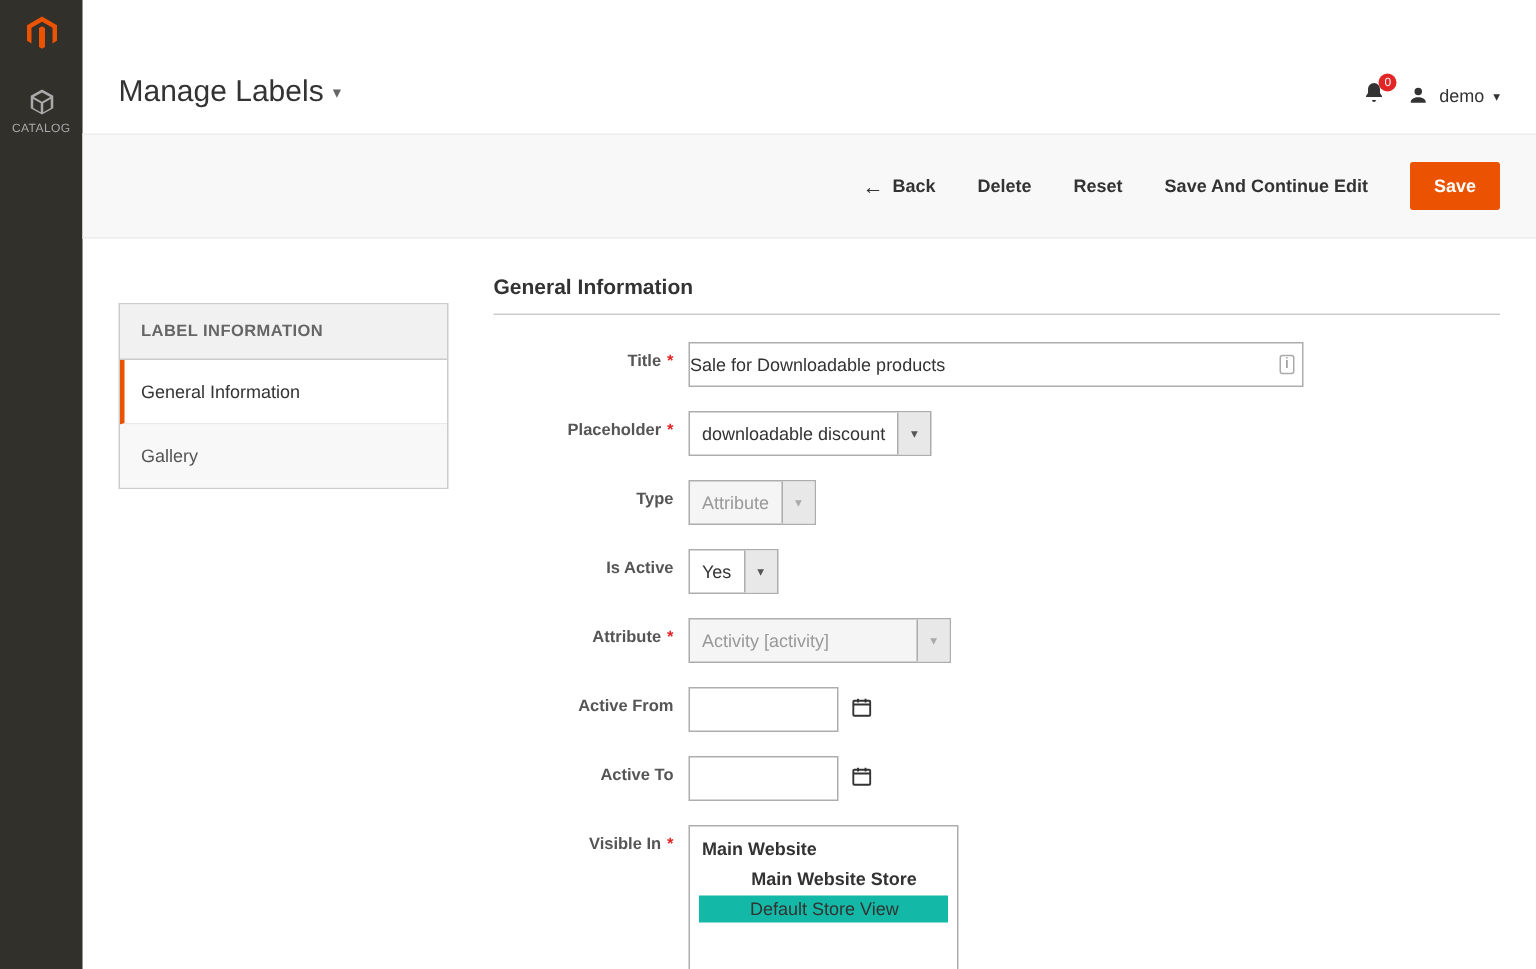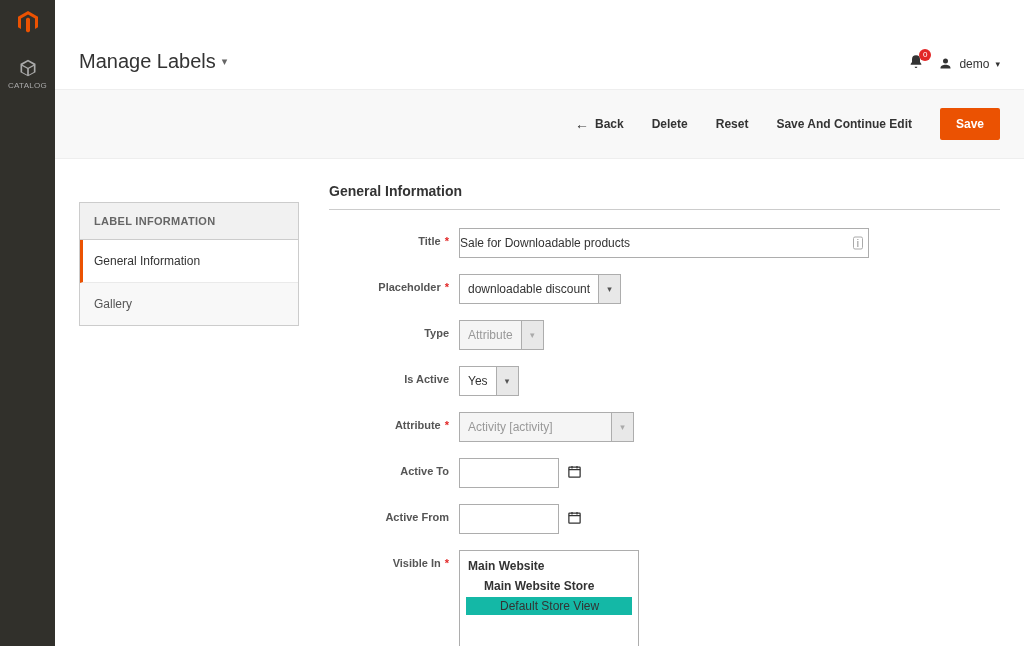--- a/index.html
+++ b/index.html
@@ -49,21 +49,21 @@
 .select-like .sel-text { display: flex; align-items: center; padding: 0 8px; }
 .select-like .sel-caret { display: flex; align-items: center; justify-content: center; width: 22px; background: #e8e8e8; border-left: 1px solid #adadad; font-size: 9px; color: #555; }
 .select-like.disabled .sel-caret { color: #aaa; }
 .attr-select { width: 175px; }
 .date-input { width: 100px; height: 30px; border: 1px solid #adadad; padding: 0 8px; font-size: 12px; }
 .date-wrap { display: flex; align-items: center; gap: 8px; }
 .cal-icon svg { width: 15px; height: 15px; stroke: #333; fill: none; }
 .tree-box { width: 180px; height: 180px; border: 1px solid #adadad; padding: 6px; font-size: 12px; resize: both; overflow: auto; }
 .tree-item { padding: 2px 4px; cursor: pointer; margin-bottom: 2px; }
 .tree-item.l1 { font-weight: 700; padding-left: 2px; }
-.tree-item.l2 { font-weight: 700; padding-left: 18px; }
+.tree-item.l2 { font-weight: 700; padding-left: 18px; text-align: center; }
 .tree-item.l3 { padding-left: 34px; }
 .tree-item.selected { background: #14b8a6; }
 </style>
 </head>
 <body>
 
 <div class="app">
   <div class="sidebar">
     <div class="logo">
       <svg viewBox="0 0 24 24">
@@ -174,36 +174,36 @@
           <div class="form-label"><span>Attribute</span><span class="req">*</span></div>
           <div class="form-field">
             <div class="select-like disabled attr-select">
               <span class="sel-text" style="flex:1">Activity [activity]</span>
               <span class="sel-caret">▾</span>
             </div>
           </div>
         </div>
 
         <div class="form-row">
-          <div class="form-label"><span>Active To</span></div>
+          <div class="form-label"><span>Active From</span></div>
           <div class="form-field">
             <div class="date-wrap">
               <input class="date-input" type="text" value="" style="">
               <span class="cal-icon">
                 <svg viewBox="0 0 24 24" stroke-width="2">
                     <rect x="3" y="5" width="18" height="16" rx="1"></rect>
                     <path d="M3 9h18M8 3v4M16 3v4"></path>
                   </svg>
               </span>
             </div>
           </div>
         </div>
 
         <div class="form-row">
-          <div class="form-label"><span>Active From</span></div>
+          <div class="form-label"><span>Active To</span></div>
           <div class="form-field">
             <div class="date-wrap">
               <input class="date-input" type="text" value="" style="">
               <span class="cal-icon">
                 <svg viewBox="0 0 24 24" stroke-width="2">
                     <rect x="3" y="5" width="18" height="16" rx="1"></rect>
                     <path d="M3 9h18M8 3v4M16 3v4"></path>
                   </svg>
               </span>
             </div>

